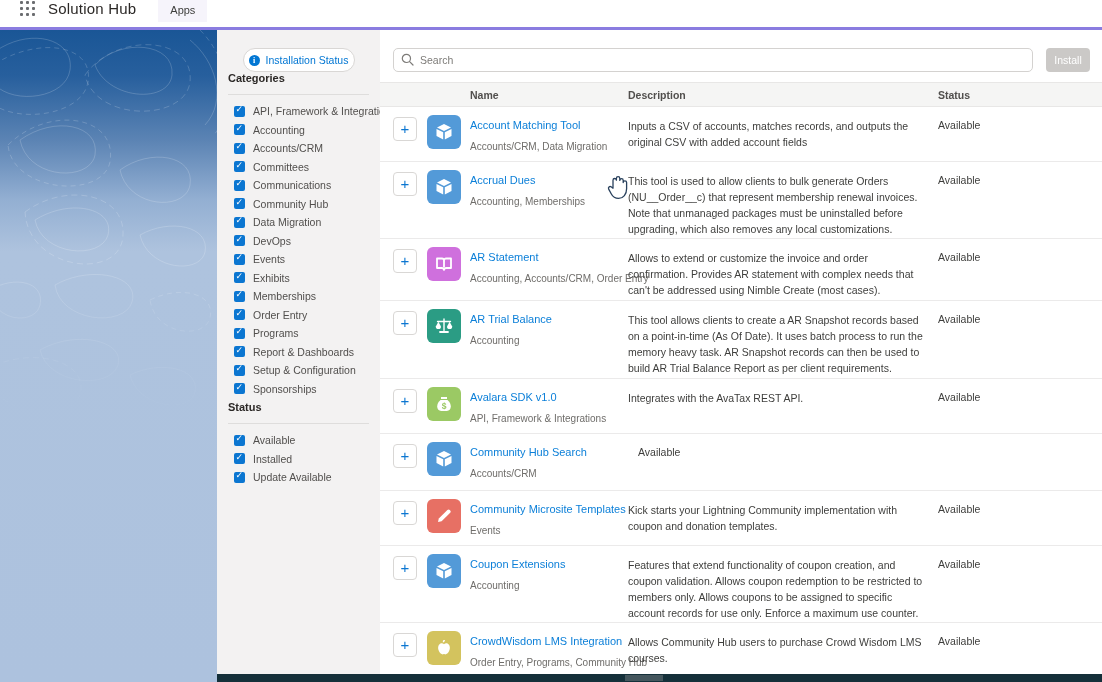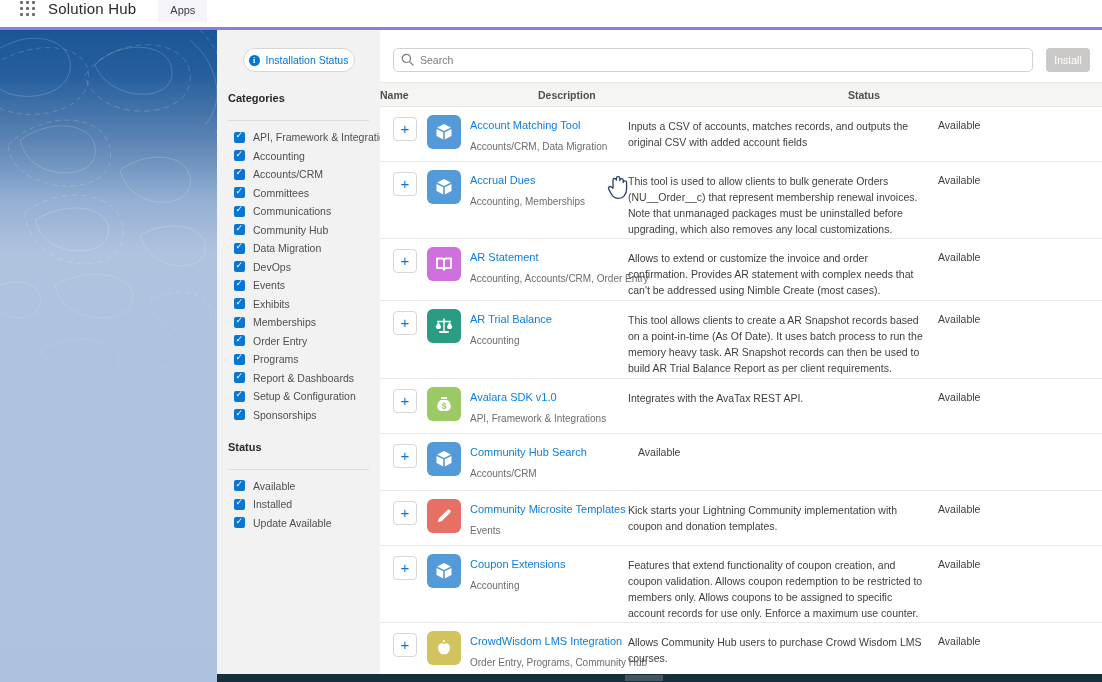--- a/index.html
+++ b/index.html
@@ -21,38 +21,38 @@
   .topo { position:absolute; left:0; top:0; opacity:.55;
     -webkit-mask-image:linear-gradient(#000 55%, transparent 92%);
     mask-image:linear-gradient(#000 55%, transparent 92%); }
 
   
   .sidebar { position:absolute; left:217px; top:30px; width:163px; height:645px; background:#f3f2f2; padding:18px 11px 0 11px; }
   .inst-btn { display:flex; align-items:center; justify-content:center; gap:6px; margin:0 auto; width:112px; height:24px;
     background:#fff; border:1px solid #d9d7d5; border-radius:13px; color:#0176d3; font-size:10.5px; cursor:pointer; }
   .info-icon { width:11px; height:11px; border-radius:50%; background:#0176d3; color:#fff; font-size:8px; font-weight:bold;
     display:flex; align-items:center; justify-content:center; font-family:"Liberation Serif", serif; }
-  .side-h { margin-top:20px; font-size:11px; font-weight:bold; color:#2b2826; padding-bottom:16px; border-bottom:1px solid #dedddc; }
+  .side-h { font-size:11px; font-weight:bold; color:#2b2826; padding-bottom:10px; border-bottom:1px solid #dedddc; }
   .check-list { margin-top:10px; }
   .check-item { display:flex; align-items:center; gap:8px; margin:0 0 6.5px 6px; cursor:pointer; }
   .cb { width:11px; height:11px; border-radius:2px; background:#0b76d1; position:relative; flex:0 0 11px; }
   .cb::after { content:"✓"; position:absolute; left:1.5px; top:-1.5px; color:#fff; font-size:9px; }
   .cb-label { font-size:10.5px; color:#514f4d; white-space:nowrap; }
 
   
   .main { position:absolute; left:380px; top:30px; width:722px; height:652px; background:#fff; }
   .toolbar { display:flex; align-items:center; padding:18px 12px 10px 13px; }
   .search-wrap { position:relative; width:640px; }
   .search-input { width:640px; height:24px; border:1px solid #d4d2d0; border-radius:5px; padding:0 9px 0 26px; font-size:10.5px; color:#3e3e3c; outline:none; }
   .search-input::placeholder { color:#7d7b78; }
   .search-ico { position:absolute; left:8px; top:5px; }
   .install-btn { margin-left:auto; width:44px; height:24px; background:#cbc9c7; border:none; border-radius:4px; color:#fff; font-size:10.5px; cursor:default; }
 
   .thead { display:flex; align-items:center; height:25px; background:#f5f5f4; border-top:1px solid #e8e7e6; border-bottom:1px solid #e8e7e6; font-size:10.5px; font-weight:bold; color:#514f4d; }
-  .th-name { width:158px; }
+  .th-name { margin-left:90px; width:158px; }
   .th-desc { width:310px; }
   .th-status { margin-left:0; }
 
   .row { display:flex; align-items:flex-start; border-bottom:1px solid #ebeaea; padding-top:10px; min-height:55px; }
   .row:nth-child(2) { min-height:76px; }
   .row:nth-child(3) { min-height:62px; }
   .row:nth-child(4) { min-height:78px; }
   .row:nth-child(6) { min-height:57px; }
   .row:nth-child(8) { min-height:77px; }
   .row:nth-child(9) { min-height:58px; border-bottom:none; }

